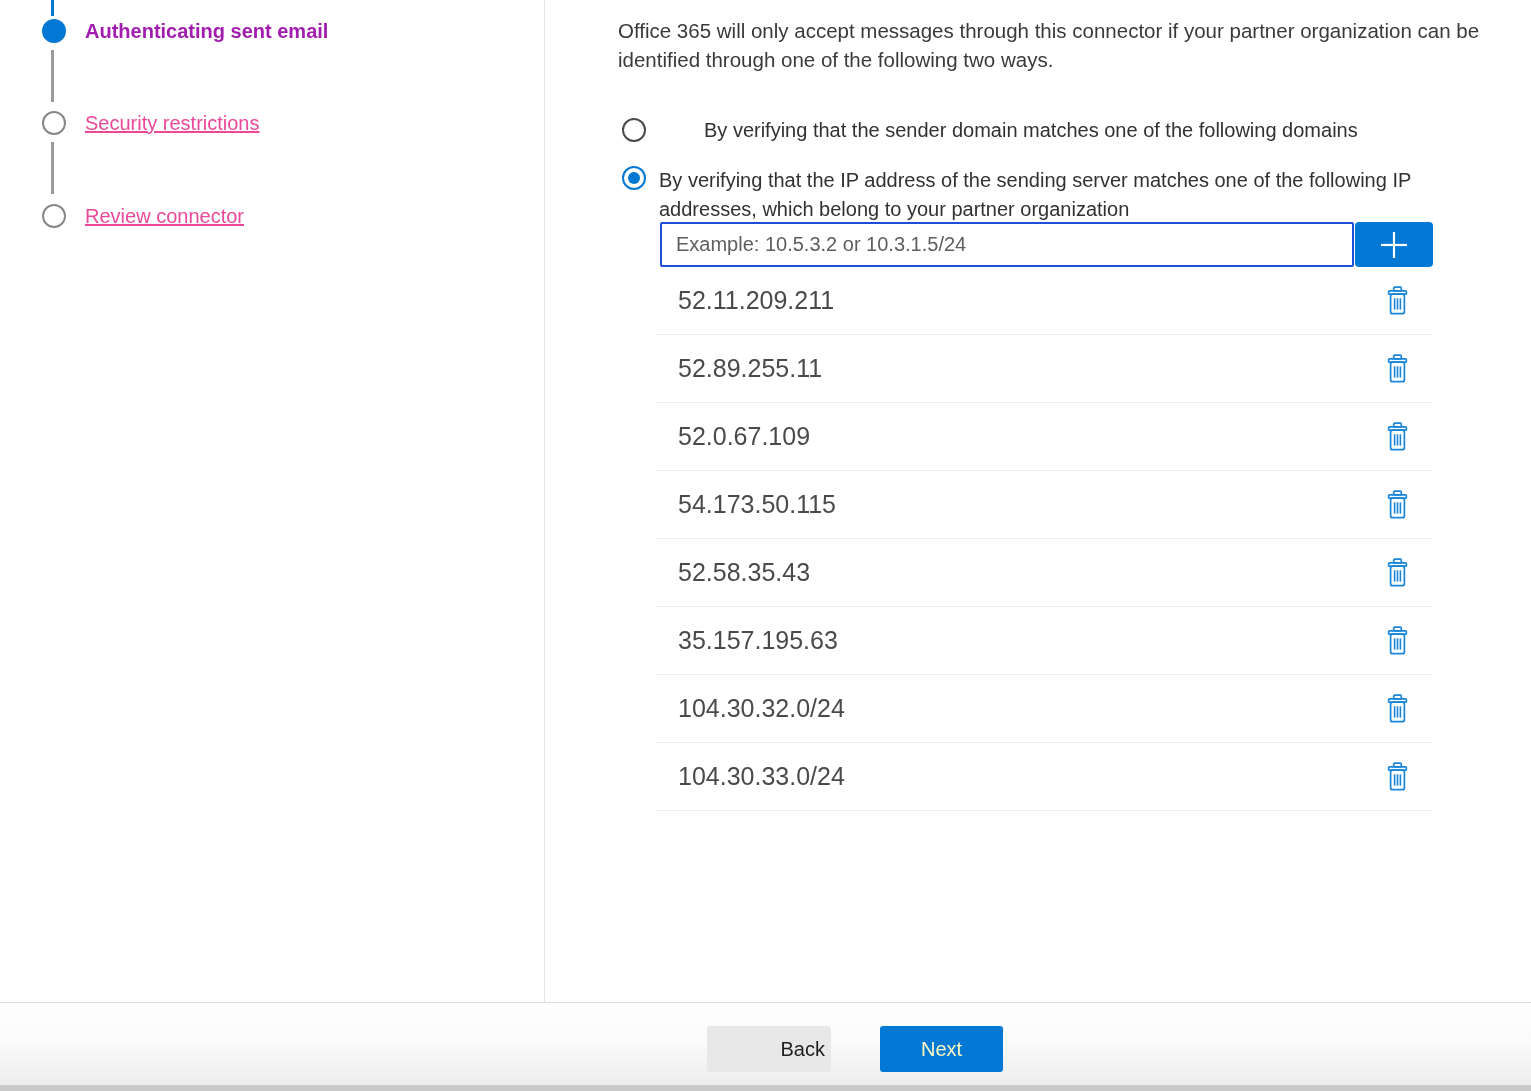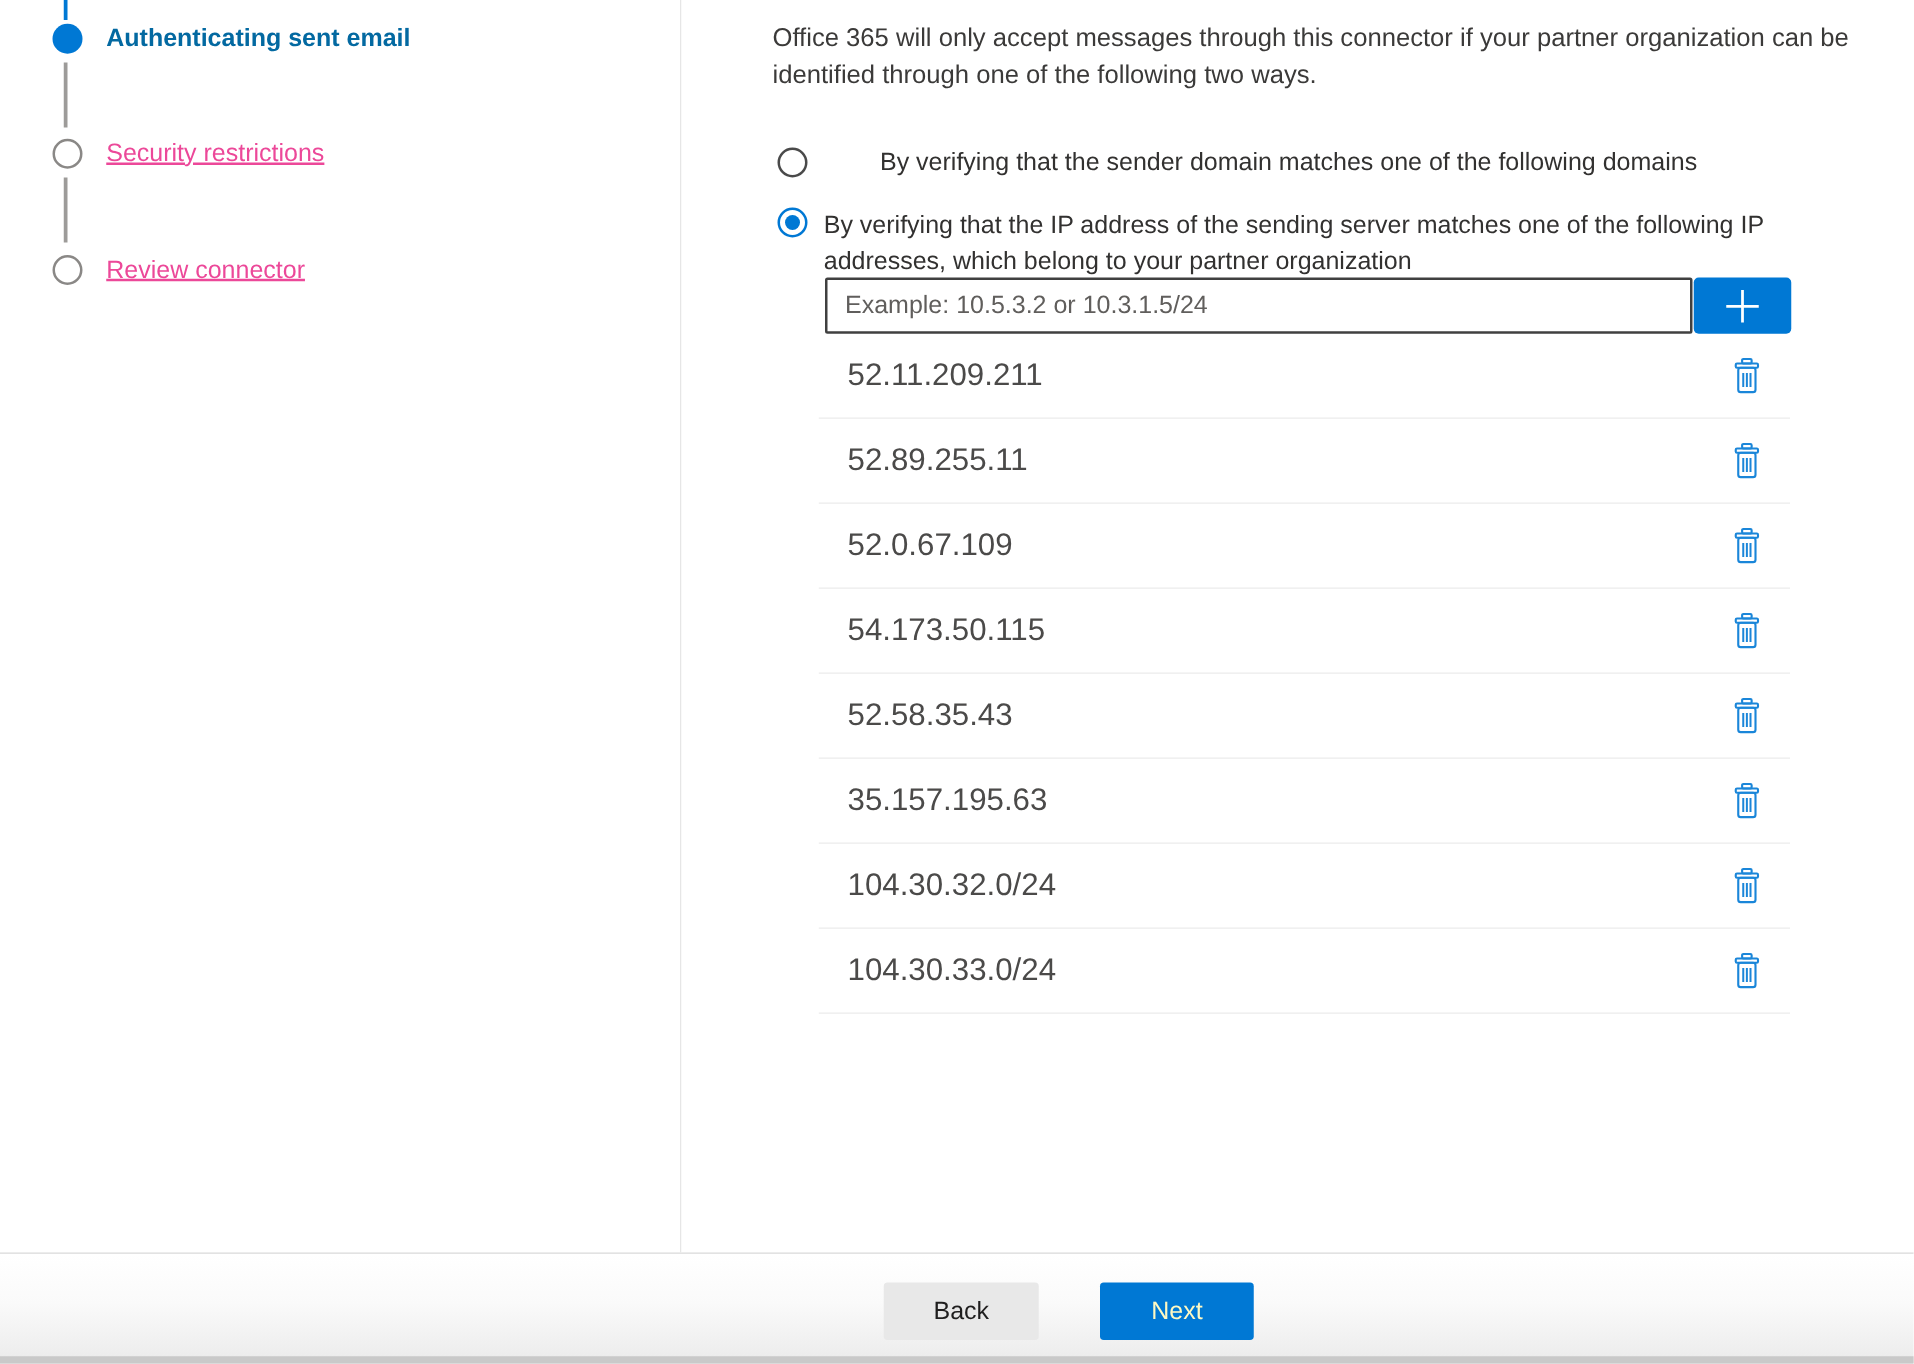--- a/index.html
+++ b/index.html
@@ -12,62 +12,62 @@
   .sidebar{position:absolute;left:0;top:0;width:545px;height:1002px;border-right:1px solid #e6e6e6;box-sizing:border-box;}
   .content{position:absolute;left:545px;top:0;width:986px;height:1002px;}
 
   
   .step-line{position:absolute;width:3px;background:#9d9b99;}
   .step-line.prev{background:#0078d4;}
   .step-circle{position:absolute;width:24px;height:24px;border-radius:50%;box-sizing:border-box;}
   .step-circle.active{background:#0078d4;}
   .step-circle.upcoming{background:#ffffff;border:2.5px solid #8a8886;}
   .step-label{position:absolute;left:85px;font-size:20px;white-space:nowrap;}
-  .step-label.active{font-weight:bold;color:#0369a1;text-align:center;}
+  .step-label.active{font-weight:bold;color:#a21caf;text-align:center;}
   .step-label.upcoming{color:#ec4899;text-decoration:underline;}
 
   
   .intro{position:absolute;left:73px;top:16px;width:920px;font-size:20.5px;line-height:29px;color:#3b3a39;}
 
   
   .option{position:absolute;left:77px;display:flex;align-items:flex-start;cursor:pointer;}
   .radio{flex:0 0 auto;width:24px;height:24px;border-radius:50%;box-sizing:border-box;background:#fff;margin-right:13px;position:relative;}
   .radio.unselected{border:2px solid #4a4a4a;}
   .radio.selected{border:2px solid #0078d4;}
   .radio.selected::after{content:"";position:absolute;left:50%;top:50%;width:12px;height:12px;margin:-6px 0 0 -6px;border-radius:50%;background:#0078d4;}
   .option-label{font-size:20px;line-height:29px;color:#323130;}
   .option-label.wide{width:830px;}
   .option.first{top:118px;gap:45px;}
   .option.second{top:166px;}
   .option.first .option-label{line-height:25px;}
 
   
   .ip-input-row{position:absolute;left:115px;top:222px;display:flex;}
-  .ip-input{width:694px;height:45px;box-sizing:border-box;border:2px solid #404040;border-radius:2px;
+  .ip-input{width:694px;height:45px;box-sizing:border-box;border:2px solid #1d4ed8;border-radius:2px;
     font-family:"Liberation Sans", sans-serif;font-size:20px;color:#323130;padding:0 14px;outline:none;}
   .ip-input::placeholder{color:#605e5c;opacity:1;}
   .add-btn{width:78px;height:45px;margin-left:1px;background:#0078d4;border:none;border-radius:4px;
     display:flex;align-items:center;justify-content:center;cursor:pointer;padding:0;}
 
   
   .ip-list{position:absolute;left:110px;top:267px;width:777px;}
   .ip-row{height:68px;box-sizing:border-box;border-bottom:1px solid #ececec;
     display:flex;align-items:center;justify-content:space-between;padding:0 21px 0 23px;}
   .ip-text{font-size:25px;color:#4b4a49;}
   .trash-btn{background:none;border:none;padding:0;cursor:pointer;width:28px;height:32px;
     display:flex;align-items:center;justify-content:center;}
 
   
   .footer{position:absolute;left:0;top:1002px;width:1531px;height:89px;
     border-top:1px solid #d9d9d9;box-sizing:border-box;
     background:linear-gradient(#ffffff 0%,#fafafa 45%,#ededed 92%,#e4e4e4 100%);}
   .footer::after{content:"";position:absolute;left:0;bottom:0;width:100%;height:6px;background:#c9c9c9;}
   .btn{position:absolute;top:23px;height:46px;border:none;border-radius:3px;font-family:"Liberation Sans", sans-serif;
     font-size:20px;cursor:pointer;}
-  .btn-back{left:707px;width:124px;background:#e8e8e8;color:#1f1e1e;}
+  .btn-back{left:707px;width:124px;background:#e8e8e8;color:#1f1e1e;text-align:right;}
   .btn-next{left:880px;width:123px;background:#0078d4;color:#fef9c3;}
 </style>
 </head>
 <body>
 
 <div class="main-area">
 
   <div class="sidebar">
     <div class="step-line prev" style="left:51px;top:0;height:16px;"></div>
 

